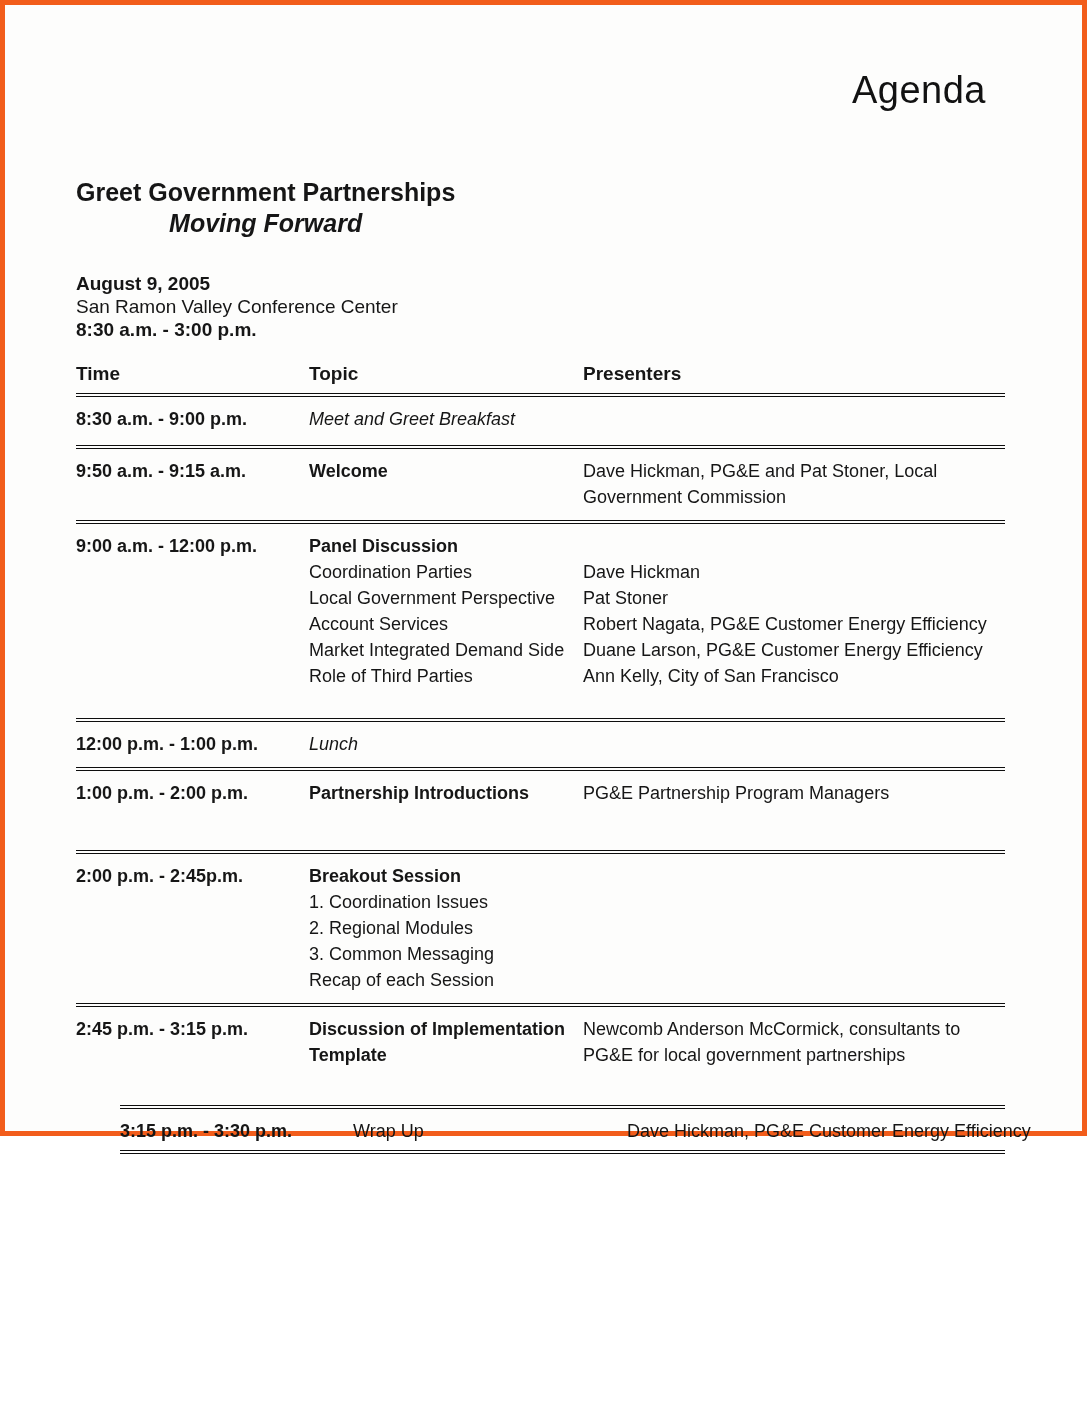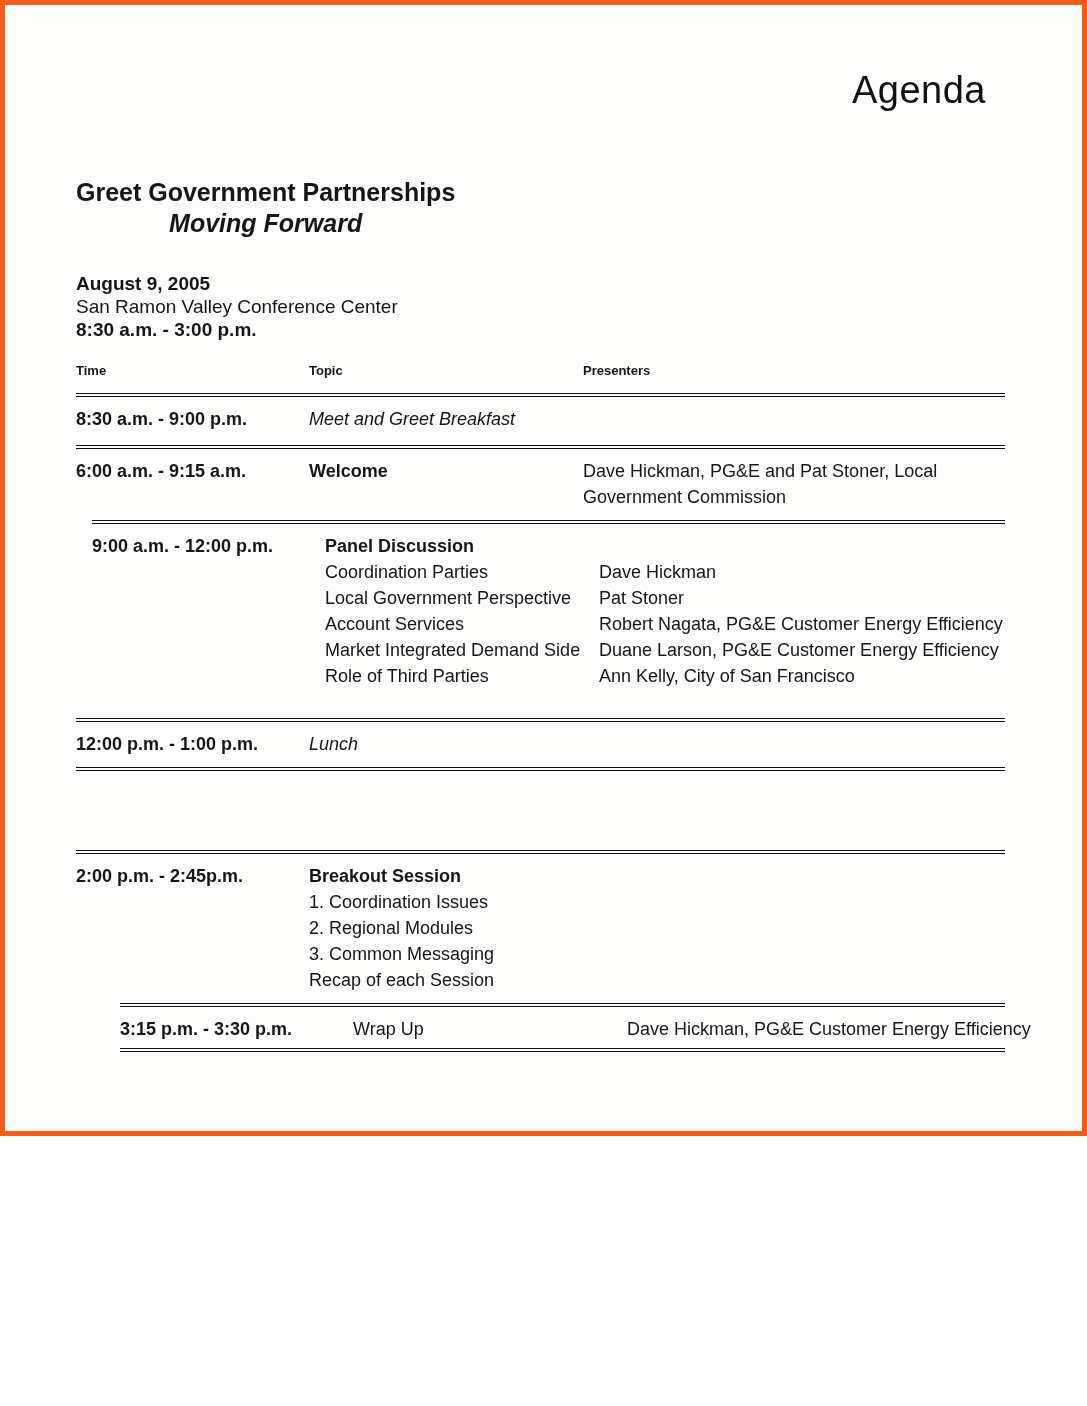--- a/index.html
+++ b/index.html
@@ -23,35 +23,35 @@
   }
   .doc-header { position:absolute; left:71px; top:172px; }
   .doc-title { font-size:25px; font-weight:700; line-height:31px; }
   .doc-subtitle { font-size:25px; font-weight:700; font-style:italic; line-height:31px;text-align:center; }
   .meta { margin-top:33px; font-size:19px; line-height:23px; }
   .bold { font-weight:700; }
 
   .agenda-table { position:absolute; left:71px; top:358px; width:929px; font-size:18px; }
   .thead {
     display:grid; grid-template-columns:233px 274px 1fr;
-    font-weight:700; font-size:13px; height:30px; align-items:start;
+    font-weight:700; font-size:19px; height:30px; align-items:start;
   }
   .row {
     border-top:4px double #0e0e0e;
     padding-top:9px;
   }
   .row:last-child { border-bottom:4px double #0e0e0e;margin-left:44px; }
   .gline { display:grid; grid-template-columns:233px 274px 1fr; line-height:26px; }
   .gline > div { white-space:nowrap; }
   .time { font-weight:700; }
   .topic-bold { font-weight:700; }
   .topic-italic { font-style:italic; }
   .r1 { min-height:52px; }
   .r2 { min-height:75px; }
-  .r3 { min-height:198px;margin-left:16px; }
+  .r3 { min-height:198px; }
   .r4 { min-height:49px; }
   .r5 { min-height:83px; }
   .r6 { min-height:153px; }
   .r7 { min-height:102px; }
   .r8 { min-height:49px; }
   .gap-top { margin-top:7px; }
 </style>
 </head>
 <body>
 
@@ -80,21 +80,21 @@
     <div class="row r1">
       <div class="gline">
         <div class="time">8:30 a.m. - 9:00 p.m.</div>
         <div class="topic-italic">Meet and Greet Breakfast</div>
         <div></div>
       </div>
     </div>
 
     <div class="row r2">
       <div class="gline">
-        <div class="time">6:00 a.m. - 9:15 a.m.</div>
+        <div class="time">9:50 a.m. - 9:15 a.m.</div>
         <div class="topic-bold">Welcome</div>
         <div>Dave Hickman, PG&amp;E and Pat Stoner, Local</div>
       </div>
       <div class="gline">
         <div></div>
           <div></div>
         <div>Government Commission</div>
       </div>
     </div>
 
@@ -133,20 +133,25 @@
 
     <div class="row r4">
       <div class="gline">
         <div class="time">12:00 p.m. - 1:00 p.m.</div>
         <div class="topic-italic">Lunch</div>
         <div></div>
       </div>
     </div>
 
     <div class="row r5">
+      <div class="gline">
+        <div class="time">1:00 p.m. - 2:00 p.m.</div>
+        <div class="topic-bold">Partnership Introductions</div>
+        <div>PG&amp;E Partnership Program Managers</div>
+      </div>
     </div>
 
     <div class="row r6">
       <div class="gline">
         <div class="time">2:00 p.m. - 2:45p.m.</div>
         <div class="topic-bold">Breakout Session</div>
         <div></div>
       </div>
       <div class="gline">
         <div></div>
@@ -163,20 +168,32 @@
         <div>3. Common Messaging</div>
         <div></div>
       </div>
       <div class="gline">
         <div></div>
         <div>Recap of each Session</div>
         <div></div>
       </div>
     </div>
 
+    <div class="row r7">
+      <div class="gline">
+        <div class="time">2:45 p.m. - 3:15 p.m.</div>
+        <div class="topic-bold">Discussion of Implementation</div>
+        <div>Newcomb Anderson McCormick, consultants to</div>
+      </div>
+      <div class="gline">
+        <div></div>
+        <div class="topic-bold">Template</div>
+        <div>PG&amp;E for local government partnerships</div>
+      </div>
+    </div>
 
     <div class="row r8">
       <div class="gline">
         <div class="time">3:15 p.m. - 3:30 p.m.</div>
         <div>Wrap Up</div>
         <div>Dave Hickman, PG&amp;E Customer Energy Efficiency</div>
       </div>
     </div>
 
   </div>

